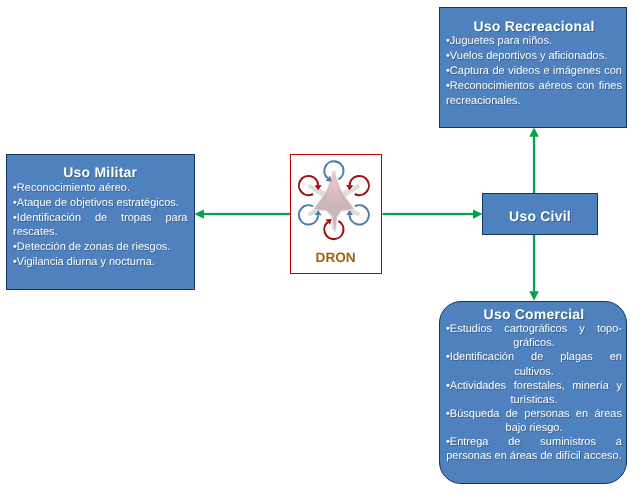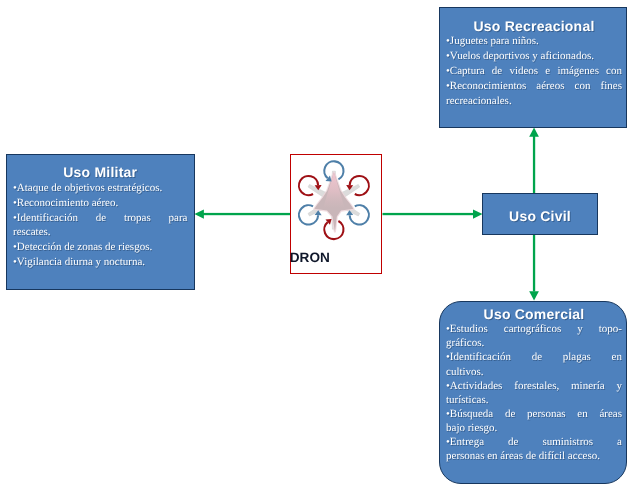--- a/index.html
+++ b/index.html
@@ -3,32 +3,32 @@
 <meta charset="utf-8">
 <style>
   html,body{margin:0;padding:0;}
   body{width:640px;height:498px;background:#ffffff;overflow:hidden;
        font-family:"Liberation Sans",sans-serif;position:relative;
        -webkit-font-smoothing:antialiased;text-rendering:geometricPrecision;}
   .box{position:absolute;background:#4E81BD;border:1.2px solid #17375E;box-sizing:border-box;}
   .title{font-weight:bold;color:#ffffff;text-align:center;font-size:14px;letter-spacing:0.22px;line-height:16px;text-shadow:1px 1px 0.4px rgba(22,48,82,0.42);}
   .items{margin:0;padding:0;list-style:none;color:#ffffff;font-size:11px;text-shadow:0.7px 0.7px 0 rgba(20,44,76,0.45);}
   .items li{margin:0;padding:0;}
-  .items .ln{line-height:14.8px;white-space:nowrap;display:block;font-family:Liberation Serif, serif;}
+  .items .ln{line-height:14.8px;white-space:nowrap;display:block;}
   .items .ln.j{display:flex;justify-content:space-between;white-space:nowrap;}
-  #comercial .items .ln{line-height:14.05px;}
+  #comercial .items .ln{line-height:14.05px;text-align:center;}
   #militar{left:6px;top:154px;width:189px;height:136px;padding:8.5px 6.5px 0 6px;}
   #militar .items{margin-top:1.5px;}
   #recreacional{left:439px;top:7px;width:188px;height:121px;padding:10.4px 4px 0 6px;}
   #comercial{left:439px;top:301px;width:188px;height:183px;padding:4.4px 4px 0 6px;border-radius:22px;}
   #civil{left:482px;top:193px;width:116px;height:42px;}
   #civil .title{line-height:45px;}
   #dron{position:absolute;left:289.8px;top:153.6px;width:92.6px;height:120px;border:1.5px solid #C00000;box-sizing:border-box;background:#fff;}
   #drone-icon{position:absolute;left:-1.3px;top:-1.1px;}
-  #dron .label{position:absolute;left:-1px;right:0;bottom:8px;font-weight:bold;font-size:13.6px;color:#0f172a;}
+  #dron .label{position:absolute;left:-1px;right:0;bottom:8px;text-align:center;font-weight:bold;font-size:13.6px;color:#a16207;}
   #connectors{position:absolute;left:0;top:0;width:640px;height:498px;}
 </style>
 </head>
 <body>
 
 <svg id="connectors" viewBox="0 0 640 498" width="640" height="498">
   <g fill="#00A44C" stroke="none">
     <rect x="203" y="212.9" width="88" height="2.3"></rect>
     <path d="M194.4 214.05 L203.9 209.4 L203.9 218.7 Z"></path>
     <rect x="382.5" y="212.9" width="91" height="2.3"></rect>
@@ -37,24 +37,24 @@
     <path d="M534.05 127.4 L529.2 136.8 L538.9 136.8 Z"></path>
     <rect x="532.9" y="234" width="2.3" height="57.5"></rect>
     <path d="M534.05 300.6 L529.2 291.2 L538.9 291.2 Z"></path>
   </g>
 </svg>
 
 <div class="box" id="militar">
   <div class="title">Uso Militar</div>
   <ul class="items">
       <li>
-        <span class="ln">•Ataque de objetivos estratégicos.</span>
+        <span class="ln">•Reconocimiento aéreo.</span>
       </li>
       <li>
-        <span class="ln">•Reconocimiento aéreo.</span>
+        <span class="ln">•Ataque de objetivos estratégicos.</span>
       </li>
       <li>
         <span class="ln j">
           <span>•Identificación</span>
           <span>de</span>
           <span>tropas</span>
           <span>para</span>
         </span>
         <span class="ln">rescates.</span>
       </li>

